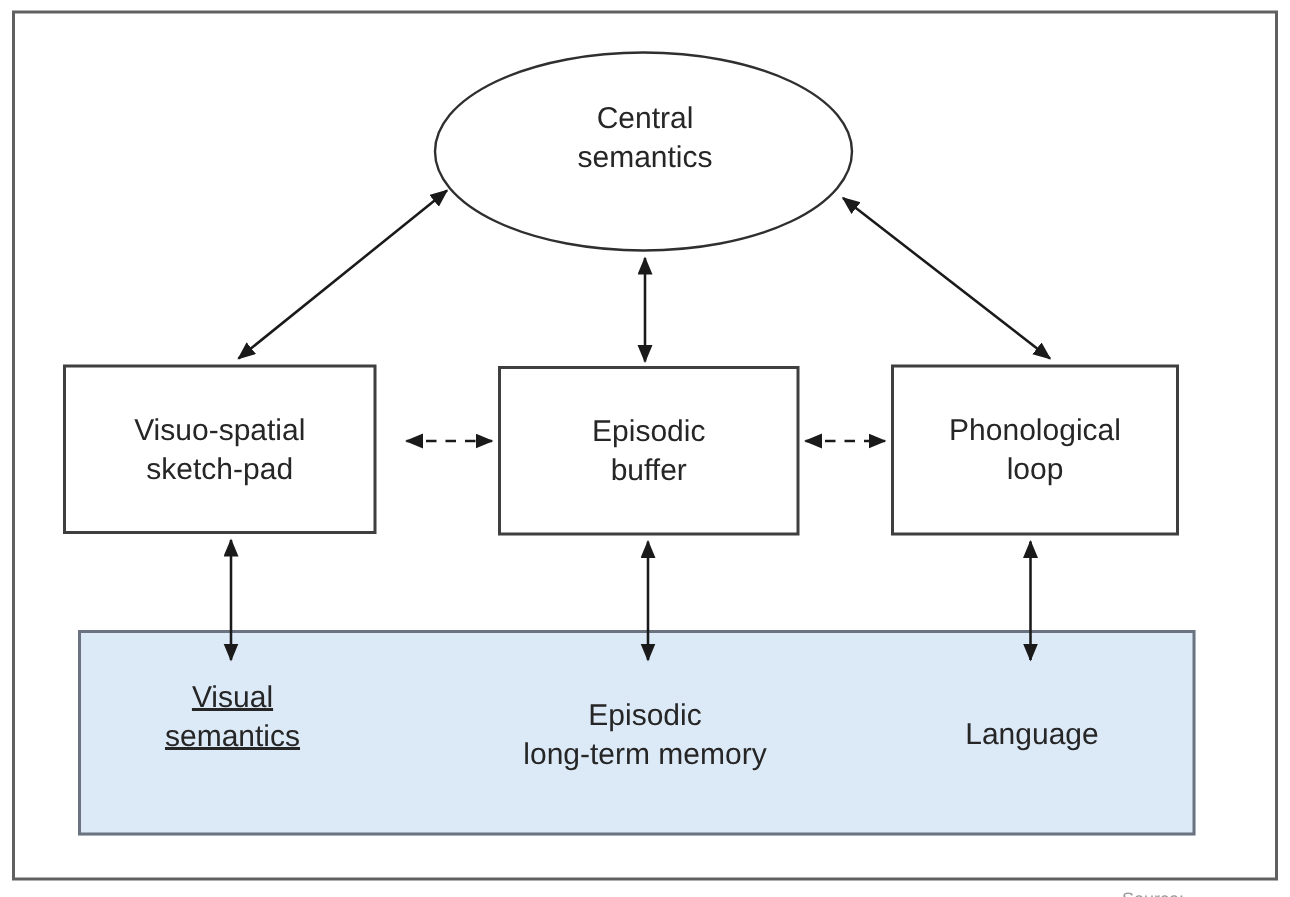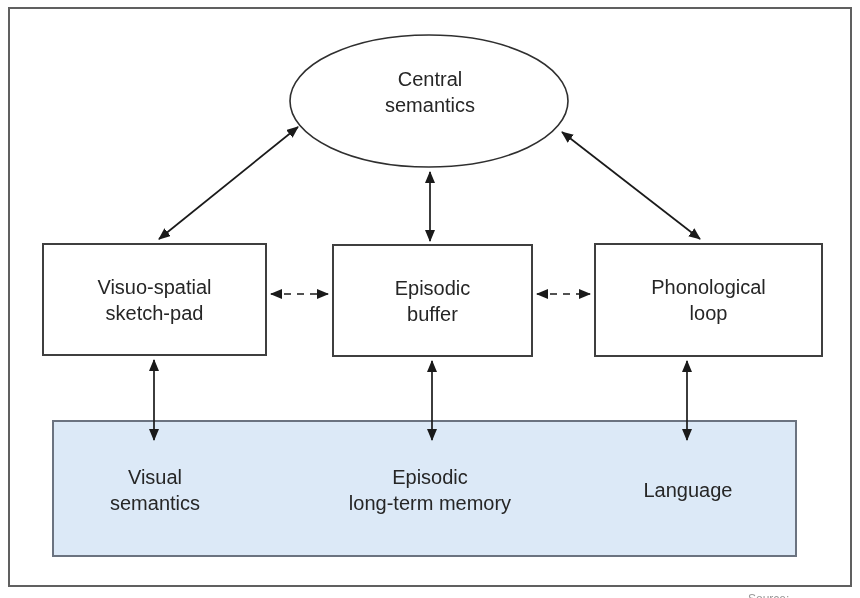--- a/index.html
+++ b/index.html
@@ -66,52 +66,52 @@
     box-sizing: border-box;
   }
   .ltm-label {
     position: absolute;
     font-size: 20px;
     line-height: 26px;
     color: #262626;
     text-align: center;
     white-space: pre-line;
   }
-  .ltm-label.visual-semantics { left: 55px;  top: 464px; width: 200px; }
+  .ltm-label.visual-semantics { left: 55px;  top: 452px; width: 200px; text-decoration: underline; }
   .ltm-label.episodic-ltm     { left: 270px; top: 464px; width: 320px; }
   .ltm-label.language         { left: 588px; top: 477px; width: 200px; text-align: center; }
   .caption {
     position: absolute;
     left: 748px;
     top: 592px;
     font-size: 12px;
     color: #9a9a9a;
     white-space: nowrap;
   }
 </style>
 </head>
 <body>
 
 <div class="canvas">
 
   <div class="frame"></div>
 
   <div class="ltm-box"></div>
 
-  <div class="node-box" style="left:42px; top:243px; width:225px; height:113px;">
+  <div class="node-box" style="left:42px; top:243px; width:209px; height:113px;">
     <span class="node-label">Visuo-spatial
 sketch-pad</span>
   </div>
 
   <div class="node-box" style="left:332px; top:244px; width:201px; height:113px;">
     <span class="node-label">Episodic
 buffer</span>
   </div>
 
-  <div class="node-box" style="left:594px; top:243px; width:229px; height:114px;">
+  <div class="node-box" style="left:594px; top:243px; width:192px; height:114px;">
     <span class="node-label">Phonological
 loop</span>
   </div>
 
   <svg class="arrow-layer" viewBox="0 0 860 598">
     <defs>
       <marker id="ah" markerUnits="userSpaceOnUse" markerWidth="14" markerHeight="12" refX="11" refY="5" orient="auto-start-reverse">
         <path d="M0,0 L12,5 L0,10 Z" fill="#1a1a1a"></path>
       </marker>
     </defs>

